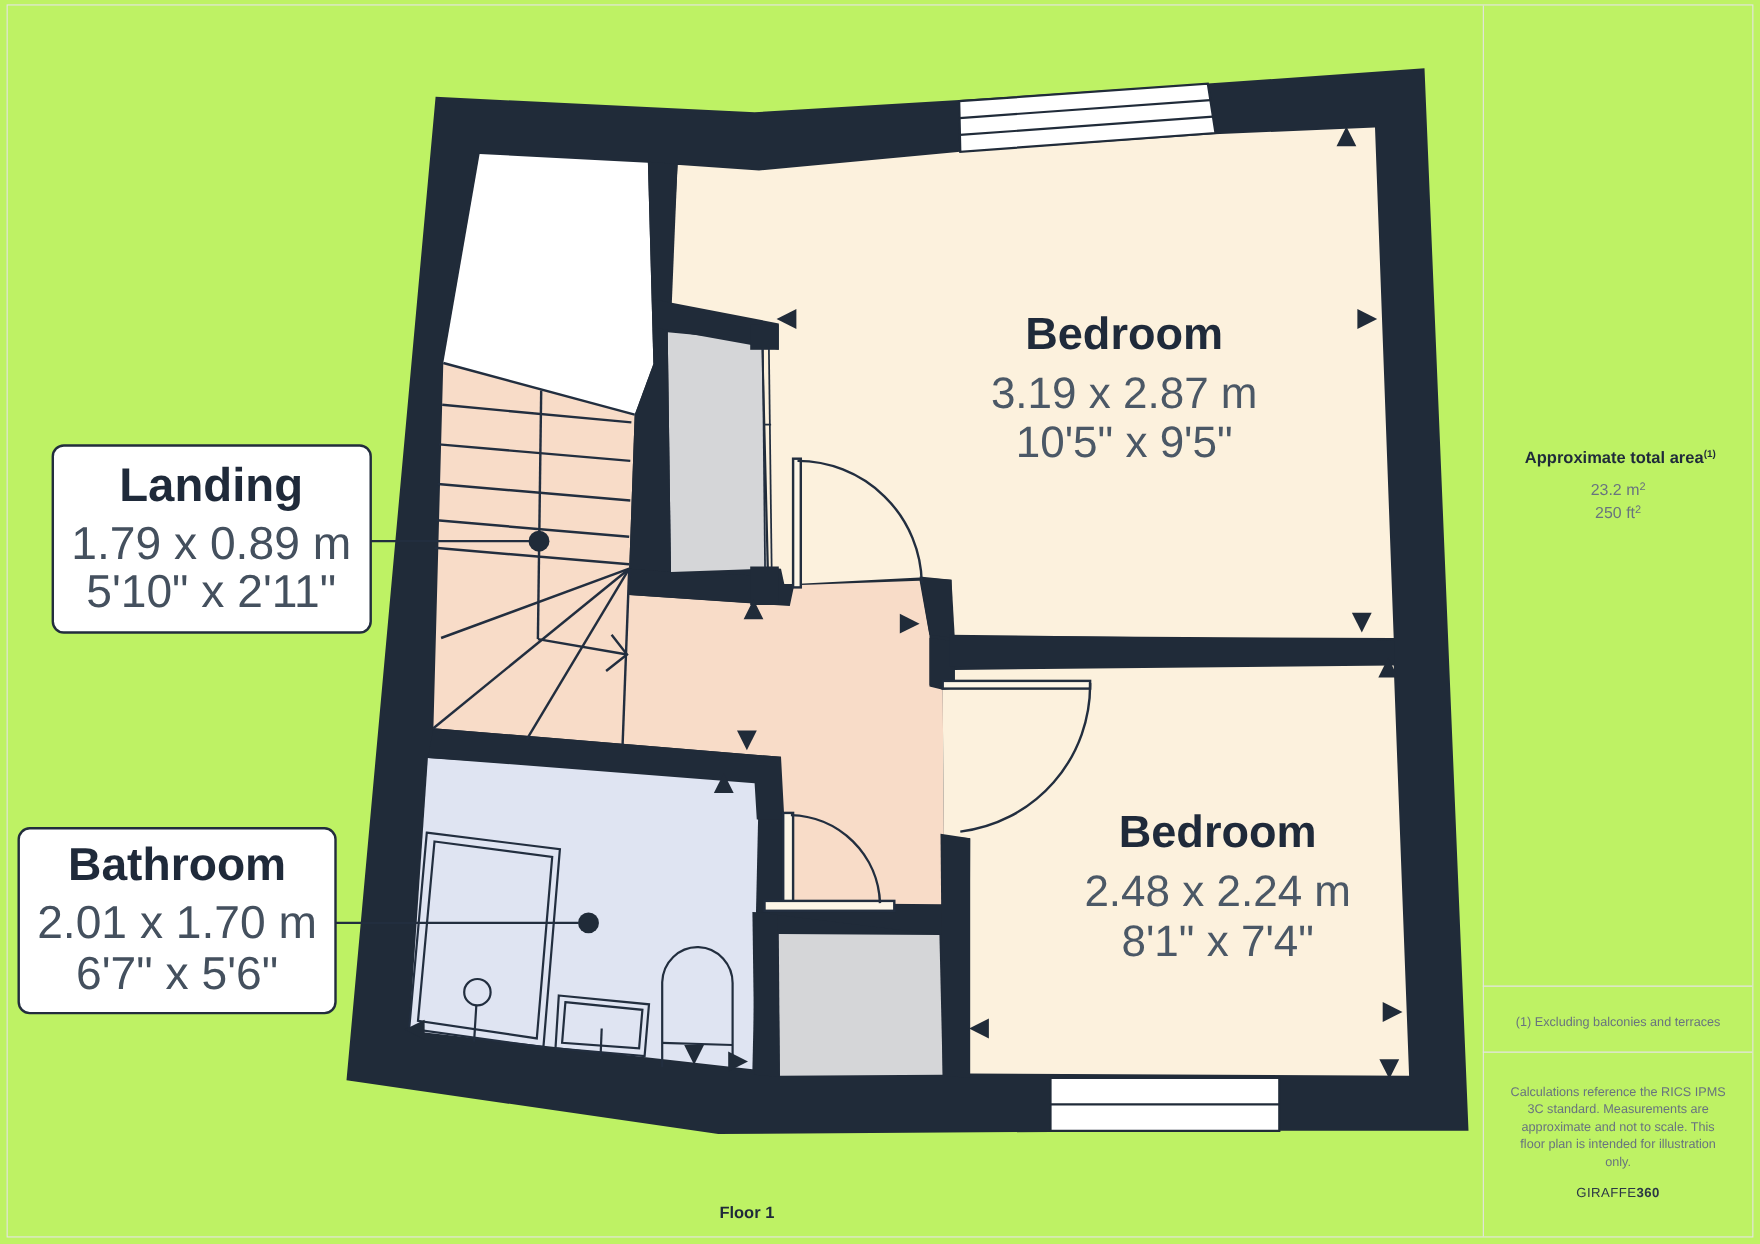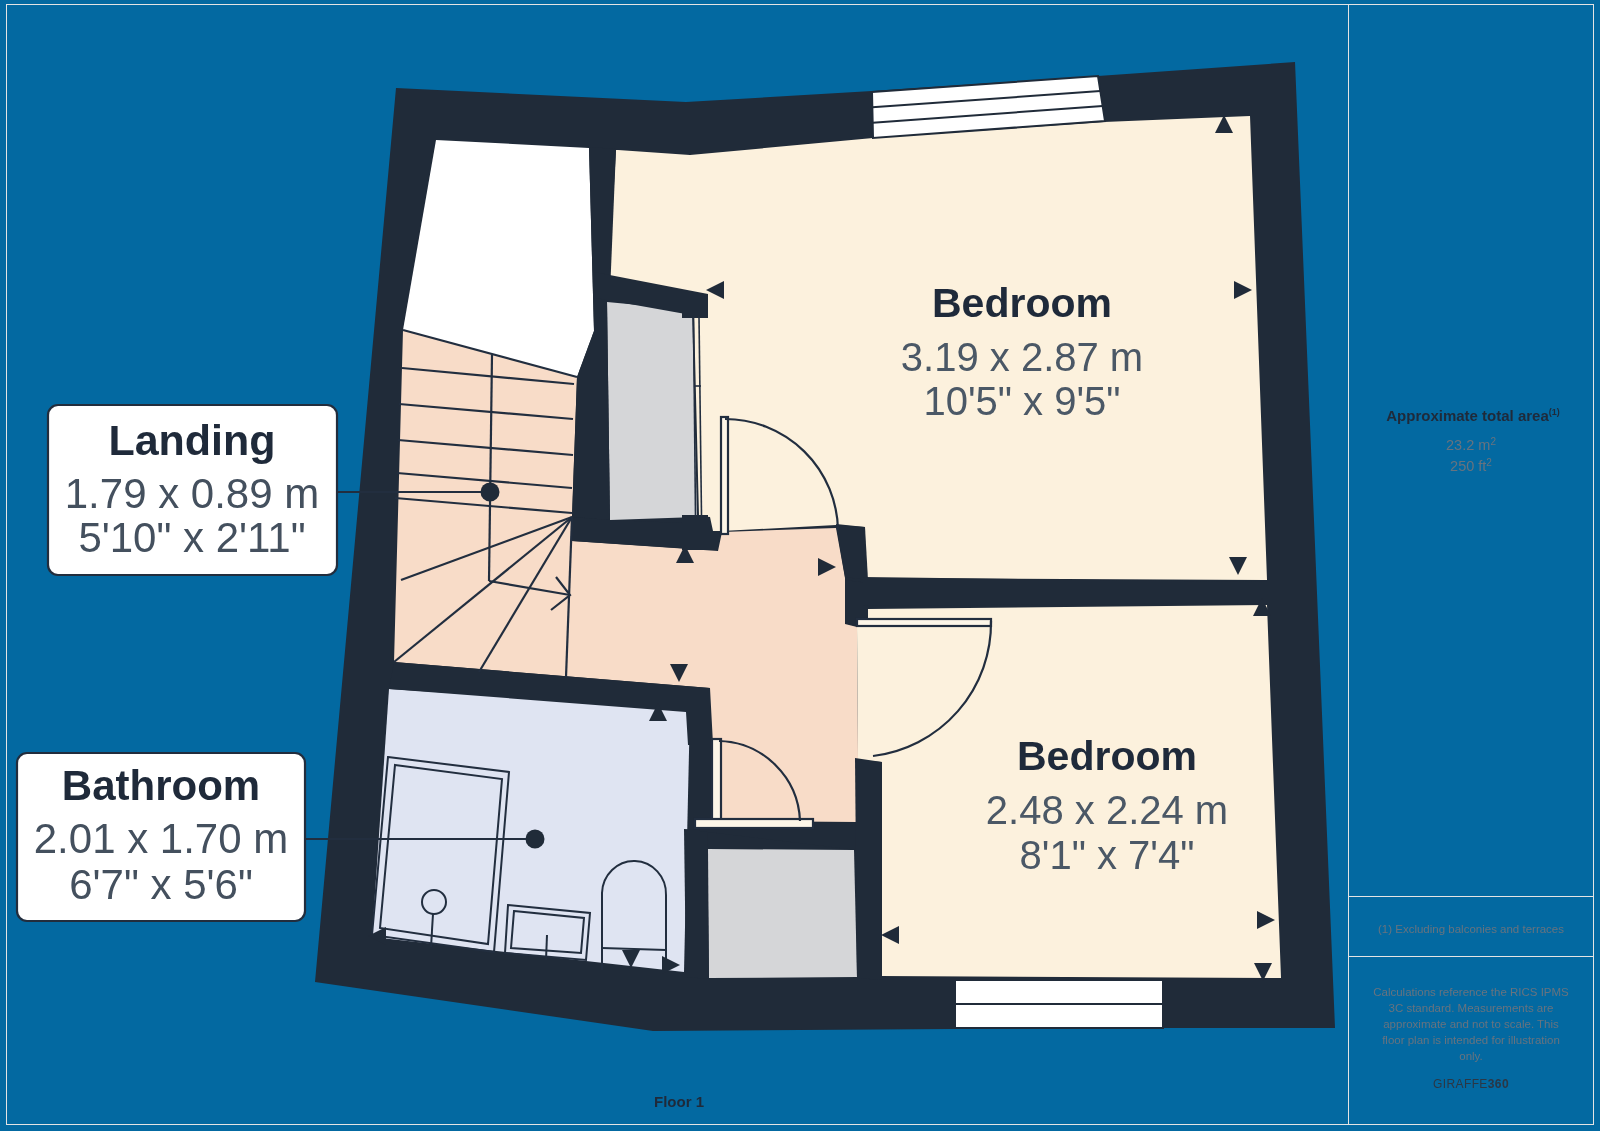--- a/index.html
+++ b/index.html
@@ -1,16 +1,16 @@
 <!DOCTYPE html>
 <html><head>
 <meta charset="utf-8">
 <style>
   html,body{margin:0;padding:0;background:#ffffff;}
-  .page{position:relative;width:1600px;height:1131px;background:#0369a1;overflow:hidden;
+  .page{position:relative;width:1600px;height:1131px;background:#bef264;overflow:hidden;
         font-family:"Liberation Sans", sans-serif;}
   svg{position:absolute;left:0;top:0;}
 </style>
 </head>
 <body>
 <div class="page">
 <svg width="1600" height="1131" viewBox="0 0 1600 1131">
 
   <rect x="6.5" y="4.5" width="1587" height="1120" fill="none" stroke="#e4e4e4" stroke-width="1"></rect>
 

